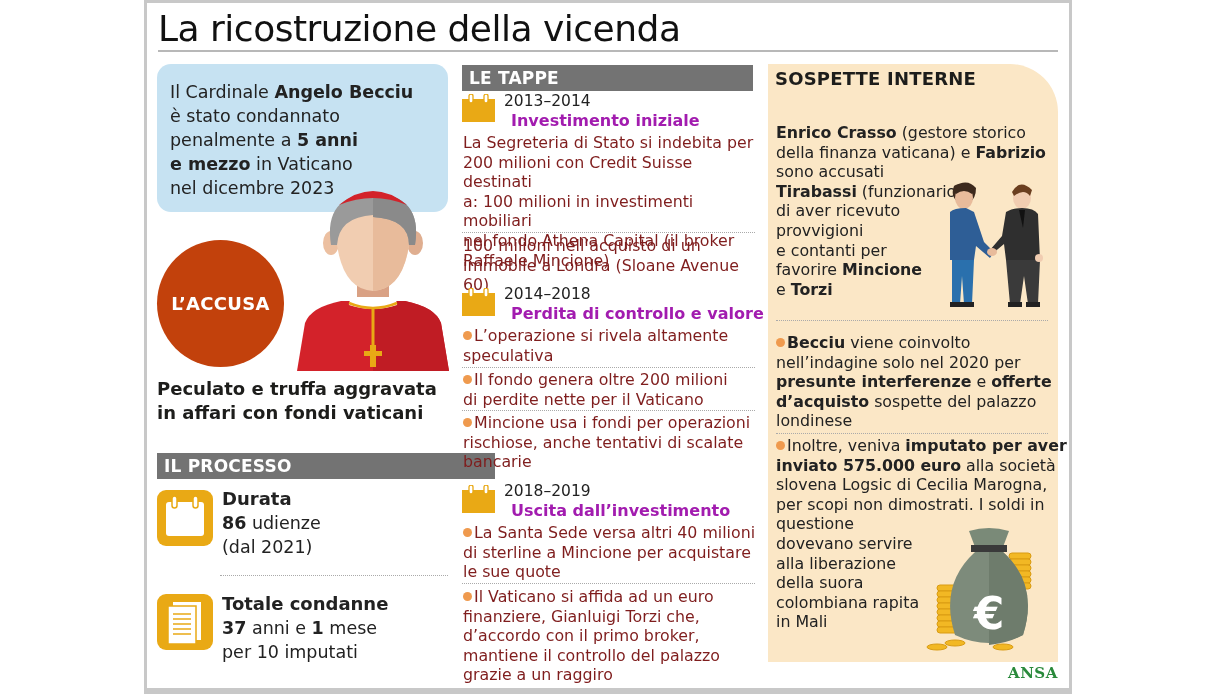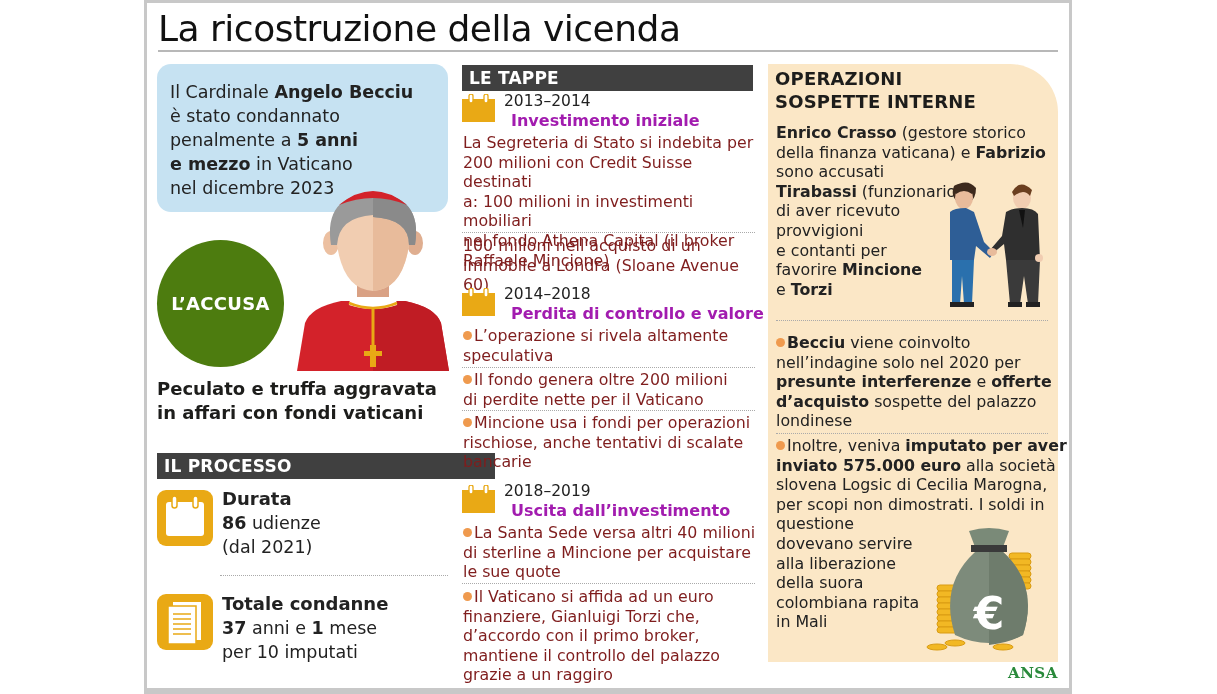--- a/index.html
+++ b/index.html
@@ -23,33 +23,33 @@
     background: #c6e2f2; border-radius: 14px;
   }
   .intro-text {
     position: absolute; left: 170px; top: 80px; width: 275px;
     font-size: 17.5px; line-height: 24px; color: #222;
   }
   .intro-text b { font-weight: bold; }
 
   .accusa-circle {
     position: absolute; left: 157px; top: 240px; width: 127px; height: 127px; border-radius: 50%;
-    background: #4d7c0f; display: flex; align-items: center; justify-content: center;
+    background: #c2410c; display: flex; align-items: center; justify-content: center;
   }
   .accusa-label { color: #fff; font-weight: bold; font-size: 18px; letter-spacing: 0.3px; }
 
   .cardinal { position: absolute; left: 293px; top: 185px; width: 160px; height: 188px; }
 
   .accusa-text {
     position: absolute; left: 157px; top: 377px; width: 295px;
     font-size: 18px; line-height: 24px; font-weight: bold; color: #1d1d1b;
   }
 
   .bar {
-    position: absolute; height: 26px; background: #404040; color: #fff;
+    position: absolute; height: 26px; background: #737373; color: #fff;
     font-weight: bold; font-size: 17px; line-height: 26px; padding-left: 7px; letter-spacing: 0.2px;
   }
   .bar-processo { left: 157px; top: 453px; width: 338px; }
 
   .proc-icon {
     position: absolute; width: 56px; height: 56px; background: #e9a915; border-radius: 9px;
   }
   .proc-icon-cal { left: 157px; top: 490px; }
   .proc-icon-doc { left: 157px; top: 594px; }
   .proc-block { position: absolute; left: 222px; font-size: 17.5px; line-height: 24px; color: #222; }
@@ -239,21 +239,20 @@
 <div class="mtext" style="top:587px">
   <div><span class="dot"></span><span>Il Vaticano si affida ad un euro</span></div>
   <div>finanziere, Gianluigi Torzi che,</div>
   <div>d’accordo con il primo broker,</div>
   <div>mantiene il controllo del palazzo</div>
   <div>grazie a un raggiro</div>
 </div>
 
 <div class="right-box"></div>
 <div class="right-title">
-  <div>OPERAZIONI</div>
   <div>SOSPETTE INTERNE</div>
 </div>
 
 <div class="rtext" style="top:123px">
   <div><b>Enrico Crasso</b><span> (gestore storico</span></div>
   <div><span>della finanza vaticana) e </span><b>Fabrizio</b></div>
   <div>sono accusati</div>
   <div><b>Tirabassi</b><span> (funzionario)</span></div>
   <div>di aver ricevuto</div>
   <div>provvigioni</div>

